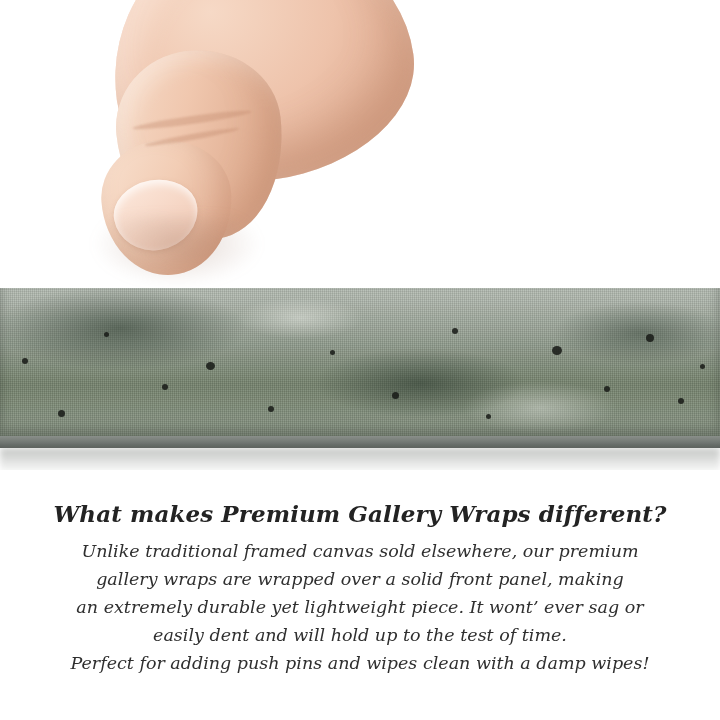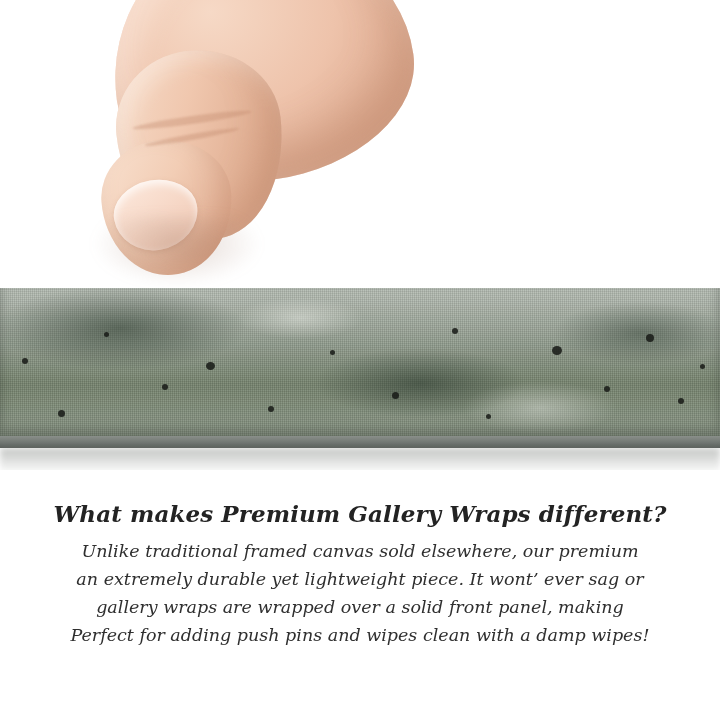--- a/index.html
+++ b/index.html
@@ -222,18 +222,19 @@
       </div>
       <div class="canvas-bottom-edge"></div>
     </div>
 
     <div class="slab-shadow"></div>
   </div>
 
   <div class="text-block">
     <div class="headline">What makes Premium Gallery Wraps different?</div>
     <p class="body-line">Unlike traditional framed canvas sold elsewhere, our premium</p>
+    <p class="body-line">gallery wraps are wrapped over a solid front panel, making</p>
     <p class="body-line">an extremely durable yet lightweight piece. It wont’ ever sag or</p>
-    <p class="body-line">gallery wraps are wrapped over a solid front panel, making</p>
+    <p class="body-line">easily dent and will hold up to the test of time.</p>
     <p class="body-line">Perfect for adding push pins and wipes clean with a damp wipes!</p>
   </div>
 
 </div>
 
 </body></html>

